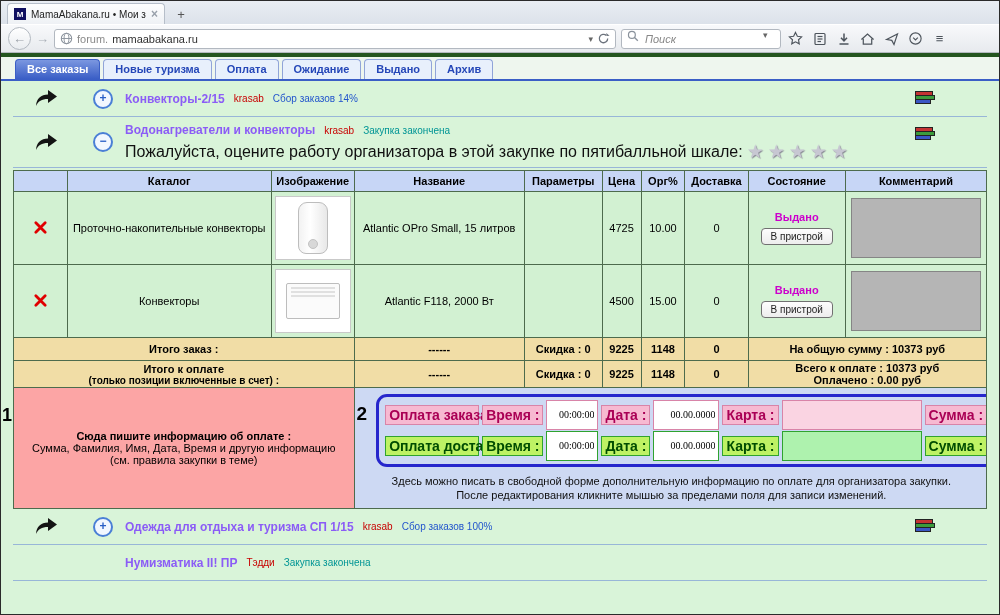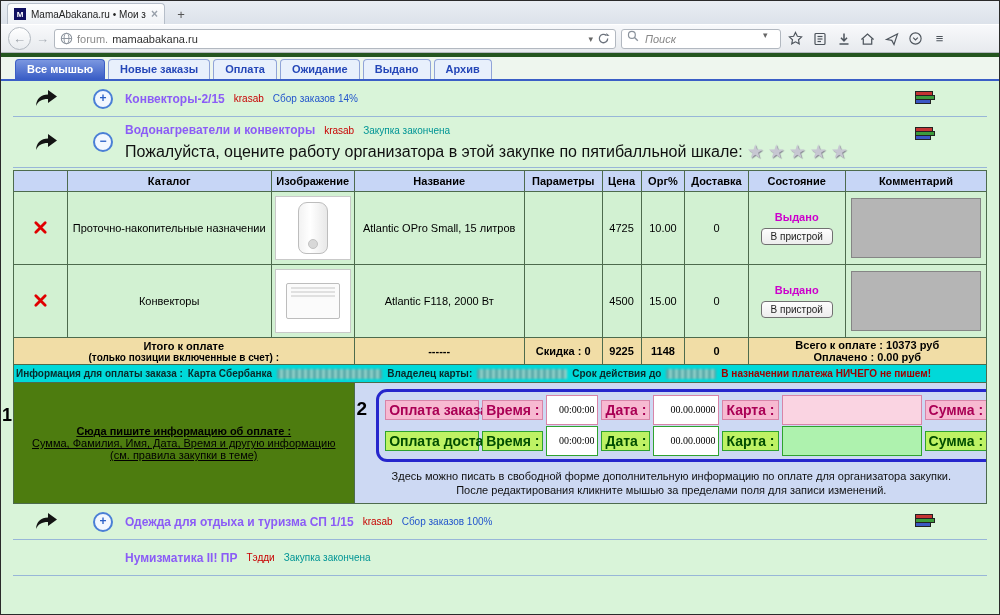--- a/index.html
+++ b/index.html
@@ -75,21 +75,21 @@
 
   
   td.warnrow{background:#ffff00;color:#a00000;font-weight:bold;text-align:left;padding:1px 4px;font-size:11px;height:13px;white-space:nowrap;}
   td.payinfobar{background:#00d9d9;height:15px;padding:1px 3px;}
   .pib{display:flex;align-items:center;gap:5px;font-size:10px;font-weight:bold;color:#092929;white-space:nowrap;}
   .pib .note{color:#a00000;}
   .redact{height:10px;background:repeating-linear-gradient(90deg,#57a8a8 0 3px,#8fd0c8 3px 6px);filter:blur(1px);border-radius:1px;flex:none;}
   .r1{width:105px;}.r2{width:90px;}.r3{width:50px;}
 
   
-  td.pay-left{background:#4d7c0f;font-size:11px;vertical-align:middle;padding:4px;height:118px;text-decoration:underline;}
+  td.pay-left{background:#fca5a5;font-size:11px;vertical-align:middle;padding:4px;height:118px;}
   .pl-title{font-weight:bold;}
   td.pay-right{background:#cdd9f3;vertical-align:top;text-align:left;padding:4px 4px 0 6px;}
   .pay-annot-line{display:flex;align-items:flex-start;gap:9px;}
   .ann-two{font-size:19px;font-weight:bold;color:#000;margin-top:9px;}
   .ann-rect{border:3px solid #2626cc;border-radius:11px;padding:2px 6px;display:inline-block;}
   .payrow{display:flex;align-items:center;gap:3px;margin:1px 0;white-space:nowrap;}
   .payrow .lbl{font-size:14px;font-weight:bold;padding:1px 3px;border:1px solid;}
   .payrow .mainlbl{width:86px;text-align:center;box-sizing:content-box;}
   .payrow input{height:30px;border:1px solid;font-size:10px;font-family:Liberation Serif, serif;padding:0 3px;box-sizing:border-box;text-align:right;}
   .pink .lbl{background:#f7b9d1;border-color:#d884a8;color:#aa0055;}
@@ -182,22 +182,22 @@
           <path d="M5.5 7l2.5 2.5L10.5 7" fill="none" stroke="#4d545c" stroke-width="1.2"></path>
         </svg>
       </span>
     <span class="tool-ico">≡</span>
   </div>
 
   <div class="page">
     <div class="page-topbar"></div>
 
     <div class="sp-tabs">
-      <span class="sp-tab active">Все мышью</span>
-      <span class="sp-tab">Новые заказы</span>
+      <span class="sp-tab active">Все заказы</span>
+      <span class="sp-tab">Новые туризма</span>
       <span class="sp-tab">Оплата</span>
       <span class="sp-tab">Ожидание</span>
       <span class="sp-tab">Выдано</span>
       <span class="sp-tab">Архив</span>
     </div>
 
     <div class="purchase">
       <span class="share"><svg width="24" height="17" viewBox="0 0 24 17">
             <path d="M13 0l9 6.5-9 6.5V9C6.5 9 3.5 11 1 16 1.5 8.5 6 4.5 13 4.5z" fill="#141414"></path>
           </svg></span>
@@ -263,21 +263,21 @@
         <th>Орг%</th>
         <th>Доставка</th>
         <th>Состояние</th>
         <th>Комментарий</th>
       </tr>
 
       <tr style="height:72px;">
         <td><span class="delx"><svg width="15" height="15" viewBox="0 0 16 16">
                   <path d="M3 3l10 10M13 3L3 13" stroke="#e00000" stroke-width="3" stroke-linecap="round"></path>
                 </svg></span></td>
-        <td>Проточно-накопительные назначении</td>
+        <td>Проточно-накопительные конвекторы</td>
         <td>
               <div class="photo">
                 <div class="img-heater"></div>
               </div>
             </td>
         <td>Atlantic OPro Small, 15 литров</td>
         <td></td>
         <td>4725</td>
         <td>10.00</td>
         <td>0</td>
@@ -307,52 +307,47 @@
         <td>0</td>
         <td>
           <div class="state-txt">Выдано</div>
           <button class="btn-pristroy">В пристрой</button>
         </td>
         <td>
               <div class="comment-box"></div>
             </td>
       </tr>
 
+      <tr class="totals">
+        <td colspan="3" class="t-label">Итого заказ :</td>
+        <td>------</td>
+        <td>Скидка : 0</td>
+        <td>9225</td>
+        <td>1148</td>
+        <td>0</td>
+        <td colspan="2" class="t-right">На общую сумму : 10373 руб</td>
+      </tr>
 
       <tr class="totals">
         <td colspan="3" class="t-label">
           <div>Итого к оплате</div>
           <div class="t-sub">(только позиции включенные в счет) :</div>
         </td>
         <td>------</td>
         <td>Скидка : 0</td>
         <td>9225</td>
         <td>1148</td>
         <td>0</td>
         <td colspan="2" class="t-right">
           <div>Всего к оплате : 10373 руб</div>
           <div>Оплачено : 0.00 руб</div>
         </td>
       </tr>
 
 
-      <tr>
-        <td colspan="10" class="payinfobar">
-          <div class="pib">
-            <span>Информация для оплаты заказа :</span>
-            <span>Карта Сбербанка</span>
-            <span class="redact r1"></span>
-            <span>Владелец карты:</span>
-            <span class="redact r2"></span>
-            <span>Срок действия до</span>
-            <span class="redact r3"></span>
-            <span class="note">В назначении платежа НИЧЕГО не пишем!</span>
-          </div>
-        </td>
-      </tr>
 
       <tr>
         <td colspan="3" class="pay-left">
           <div class="pl-title">Сюда пишите информацию об оплате :</div>
           <div>Сумма, Фамилия, Имя, Дата, Время и другую информацию</div>
           <div>(см. правила закупки в теме)</div>
         </td>
         <td colspan="7" class="pay-right">
           <div class="pay-annot-line">
             <span class="ann-two">2</span>

